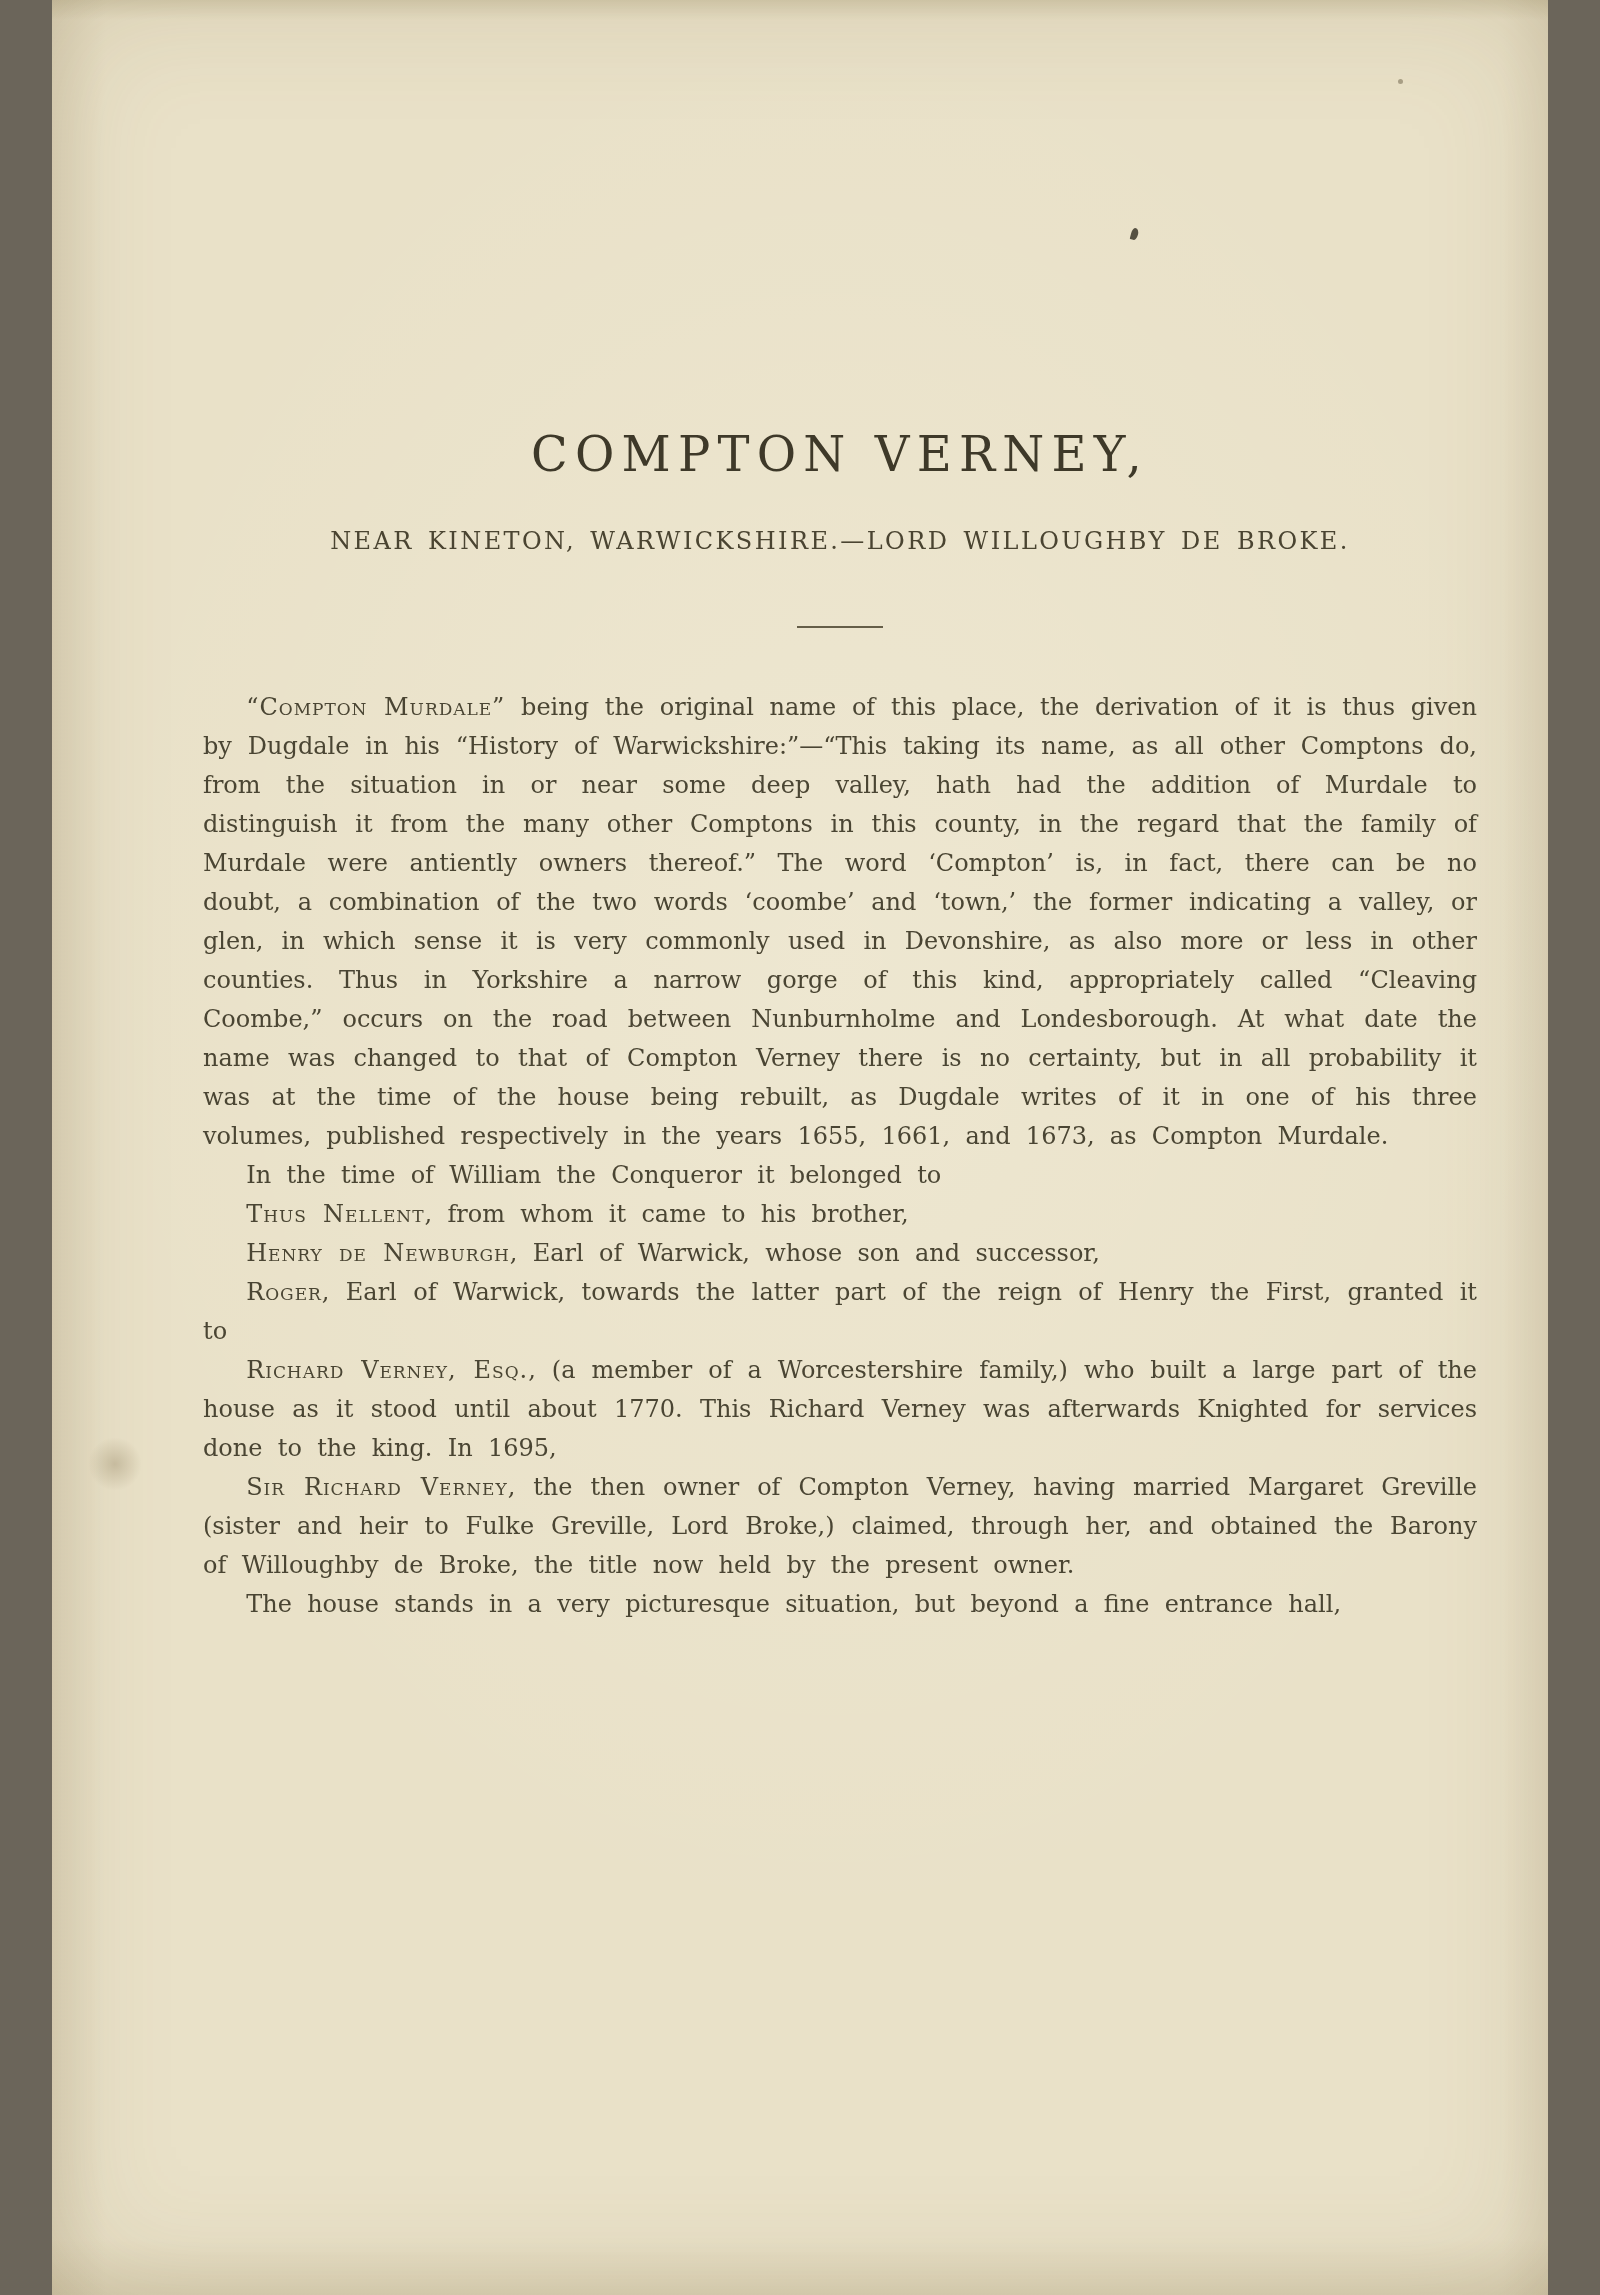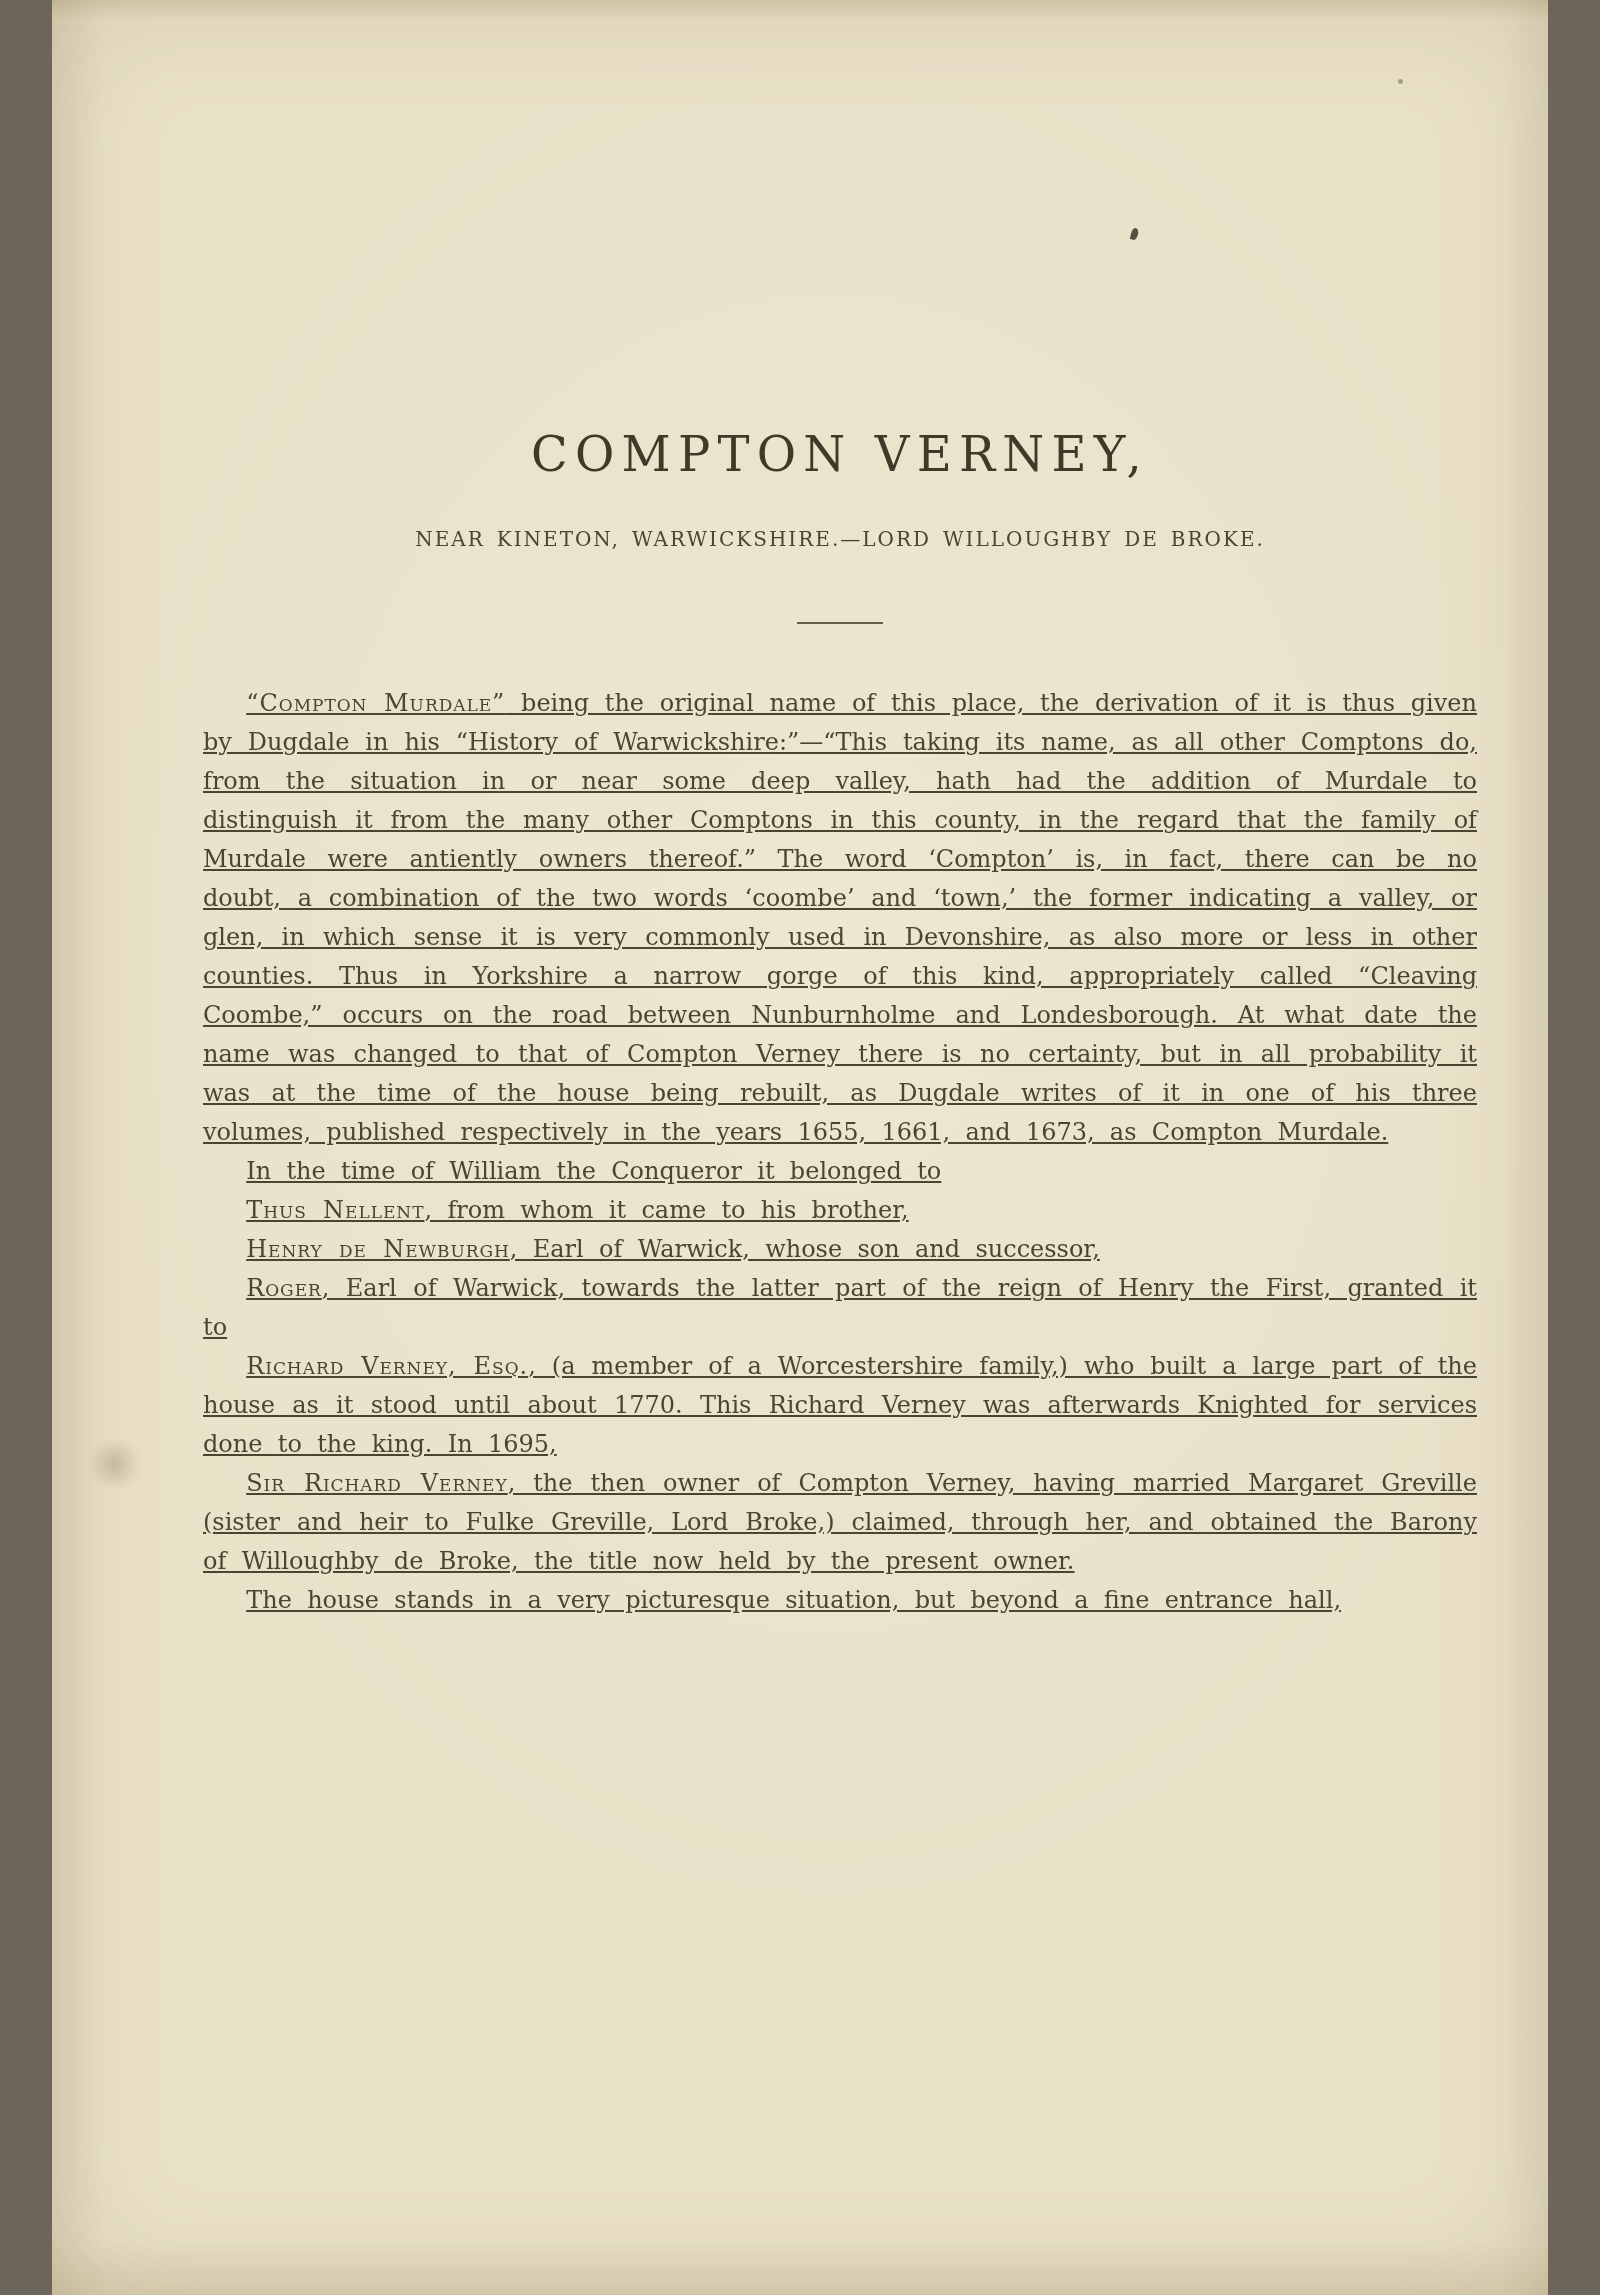--- a/index.html
+++ b/index.html
@@ -33,39 +33,38 @@
     margin-top: 426px;
     text-align: center;
     font-size: 48px;
     font-weight: normal;
     letter-spacing: 0.15em;
     color: #3e3929;
   }
   .subtitle {
     margin-top: 45px;
     text-align: center;
-    font-size: 20px;
+    font-size: 24px;
     letter-spacing: 0.10em;
     word-spacing: 0.18em;
     color: #4a4431;
   }
   .divider {
     width: 86px;
     height: 0;
     border-top: 2.3px solid rgba(78, 71, 48, 0.85);
     margin: 71px auto 0 auto;
   }
   .body-text {
     margin-top: 60px;
     font-size: 24px;
     line-height: 39px;
     text-align: justify;
     word-spacing: 0.32em;
     color: #4a4533;
-    text-decoration: underline;
   }
   .body-text p {
     margin: 0;
     text-indent: 1.8em;
   }
   .lead {
     font-variant: small-caps;
     letter-spacing: 0.04em;
   }
   .speck-apostrophe {

